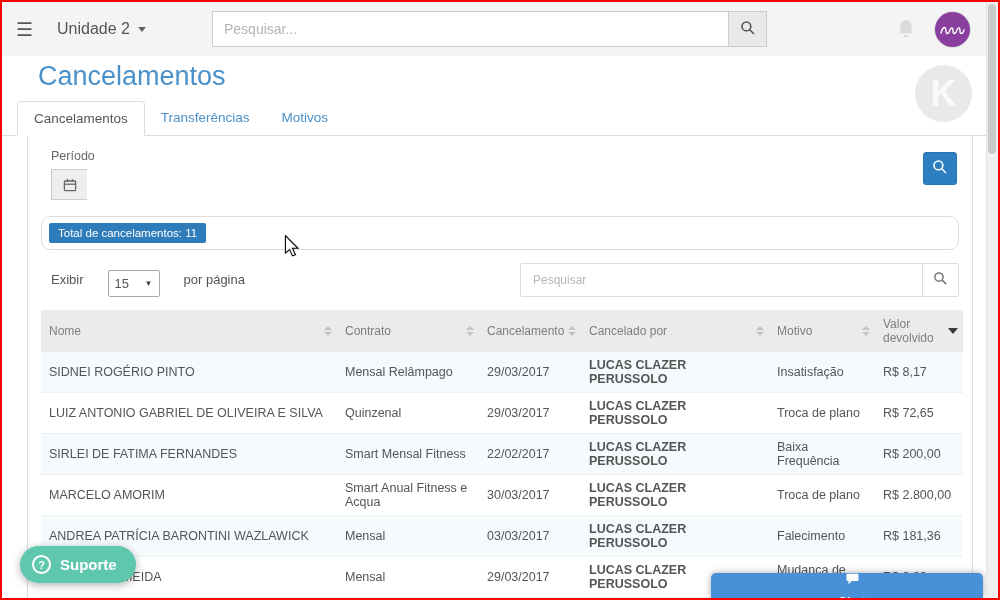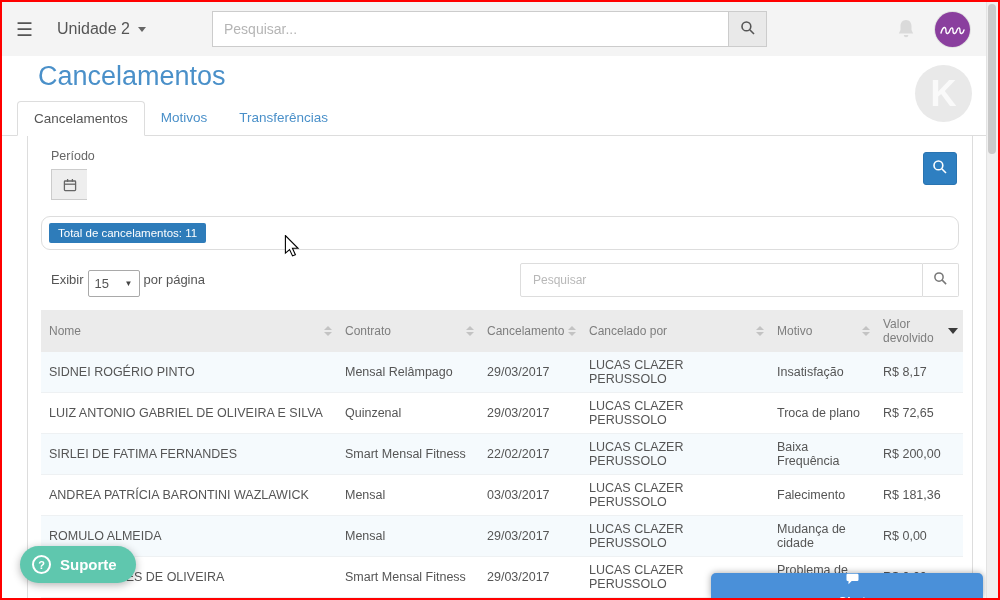--- a/index.html
+++ b/index.html
@@ -32,35 +32,35 @@
   .filter-row { position:relative; padding-left:10px; }
   .field-label { font-size:12.5px; color:#666; margin-bottom:6px; }
   .date-group { display:flex; }
   .addon { width:36px; height:31px; border:1px solid #ccc; border-right:none; background:#eee; display:flex; align-items:center; justify-content:center; }
   .date-input { width:179px; height:31px; border:1px solid #ccc; font-size:13px; color:#666; padding:0 9px; outline:none; background:#fff; font-family:inherit; }
   .filter-search-btn { position:absolute; right:2px; top:3px; width:34px; height:33px; background:#2e7fc1; border:1px solid #2a74b1; border-radius:3px; display:flex; align-items:center; justify-content:center; cursor:pointer; }
 
   .badge-panel { margin-top:16px; border:1px solid #ddd; border-radius:9px; padding:6px 7px; }
   .badge { background:#2e7cba; color:#fff; font-size:11.5px; padding:4px 9px; border-radius:2px; display:inline-block; }
 
-  .controls-row { display:flex; align-items:center; margin-top:12px; font-size:13px; color:#555; gap:4px; padding-left:10px; }
+  .controls-row { display:flex; align-items:center; margin-top:12px; font-size:13px; color:#555; gap:24px; padding-left:10px; }
   .page-size { width:52px; height:27px; border:1px solid #a9a9a9; border-radius:2px; display:flex; align-items:center; justify-content:space-between; padding:0 6px; background:#fff; cursor:pointer;margin-top:8px; }
   .select-caret { font-size:8px; color:#444; }
   .list-search { margin-left:auto; display:flex; }
   .list-search input { width:403px; height:34px; border:1px solid #ddd; padding:0 12px; font-size:12px; color:#555; outline:none; border-radius:2px 0 0 2px; font-family:inherit; }
   .list-search input::placeholder { color:#b8b8b8; }
   .list-search-btn { width:36px; height:34px; border:1px solid #ddd; border-left:none; background:#fff; border-radius:0 2px 2px 0; display:flex; align-items:center; justify-content:center; cursor:pointer; }
 
   
   table.grid { width:100%; border-collapse:collapse; table-layout:fixed; margin-top:13px; }
   .grid th { background:#ebebeb; color:#7e7e7e; font-weight:400; font-size:12px; text-align:left; padding:4px 8px; position:relative; height:42px; vertical-align:middle; }
   .grid td { padding:6px 8px; font-size:12.5px; color:#555; border-bottom:1px solid #eef1f3; vertical-align:middle; overflow:hidden; }
   .grid tbody tr:nth-child(odd) td { background:#f5fafd; }
   .c-nome { color:#38a5de; font-size:13px; white-space:nowrap; cursor:pointer; }
-  .c-por { color:#38a5de; font-weight:400; }
+  .c-por { color:#38a5de; font-weight:700; }
   .sort-icons { position:absolute; right:5px; top:50%; transform:translateY(-50%); display:flex; flex-direction:column; gap:2px; }
   .sort-icons i { display:block; width:0; height:0; border-left:4px solid transparent; border-right:4px solid transparent; }
   .sort-icons .up { border-bottom:4px solid #c3c3c3; }
   .sort-icons .down { border-top:4px solid #c3c3c3; }
   .sort-desc { position:absolute; right:5px; top:50%; transform:translateY(-50%); width:0; height:0; border-left:5px solid transparent; border-right:5px solid transparent; border-top:6px solid #3a3a3a; }
 
   
   .support-btn { position:absolute; left:18px; bottom:15px; height:37px; padding:0 19px 0 12px; border-radius:19px; background:#5fc7ae; color:#fff; display:flex; align-items:center; gap:9px; font-size:15px; font-weight:700; box-shadow:0 2px 8px rgba(0,0,0,.3); cursor:pointer; z-index:20; }
   .q-icon { width:19px; height:19px; border:2px solid #fff; border-radius:50%; font-size:11px; font-weight:700; display:flex; align-items:center; justify-content:center; }
   .chat-bar { position:absolute; right:15px; bottom:0; width:272px; height:25px; background:#4a90d9; border-radius:5px 5px 0 0; display:flex; align-items:center; padding-left:10px; color:#fff; font-size:12.5px; font-weight:700; box-shadow:0 0 7px rgba(0,0,0,.35); cursor:pointer; z-index:20; gap:7px;flex-direction:column; }
@@ -105,22 +105,22 @@
         </svg>
     </div>
   </div>
 
   <div class="watermark">K</div>
 
   <h1 class="page-title">Cancelamentos</h1>
 
   <div class="tabs">
     <div class="tab active">Cancelamentos</div>
+    <div class="tab">Transferências</div>
     <div class="tab">Motivos</div>
-    <div class="tab">Transferências</div>
   </div>
 
   <div class="panel">
 
     <div class="filter-row">
       <div class="field-label">Período</div>
       <div class="date-group">
         <span class="addon">
           <svg width="16" height="16" viewBox="0 0 20 20">
               <rect x="3" y="5" width="14" height="12" rx="1" fill="none" stroke="#666" stroke-width="1.6"></rect>
@@ -219,20 +219,28 @@
 
   <tr>
     <td class="c-nome">SIRLEI DE FATIMA FERNANDES</td>
     <td class="c-contrato">Smart Mensal Fitness</td>
     <td class="c-data">22/02/2017</td>
     <td class="c-por">LUCAS CLAZER PERUSSOLO</td>
     <td class="c-motivo">Baixa Frequência</td>
     <td class="c-valor">R$ 200,00</td>
   </tr>
 
+  <tr>
+    <td class="c-nome">MARCELO AMORIM</td>
+    <td class="c-contrato">Smart Anual Fitness e Acqua</td>
+    <td class="c-data">30/03/2017</td>
+    <td class="c-por">LUCAS CLAZER PERUSSOLO</td>
+    <td class="c-motivo">Troca de plano</td>
+    <td class="c-valor">R$ 2.800,00</td>
+  </tr>
 
   <tr>
     <td class="c-nome">ANDREA PATRÍCIA BARONTINI WAZLAWICK</td>
     <td class="c-contrato">Mensal</td>
     <td class="c-data">03/03/2017</td>
     <td class="c-por">LUCAS CLAZER PERUSSOLO</td>
     <td class="c-motivo">Falecimento</td>
     <td class="c-valor">R$ 181,36</td>
   </tr>
 

